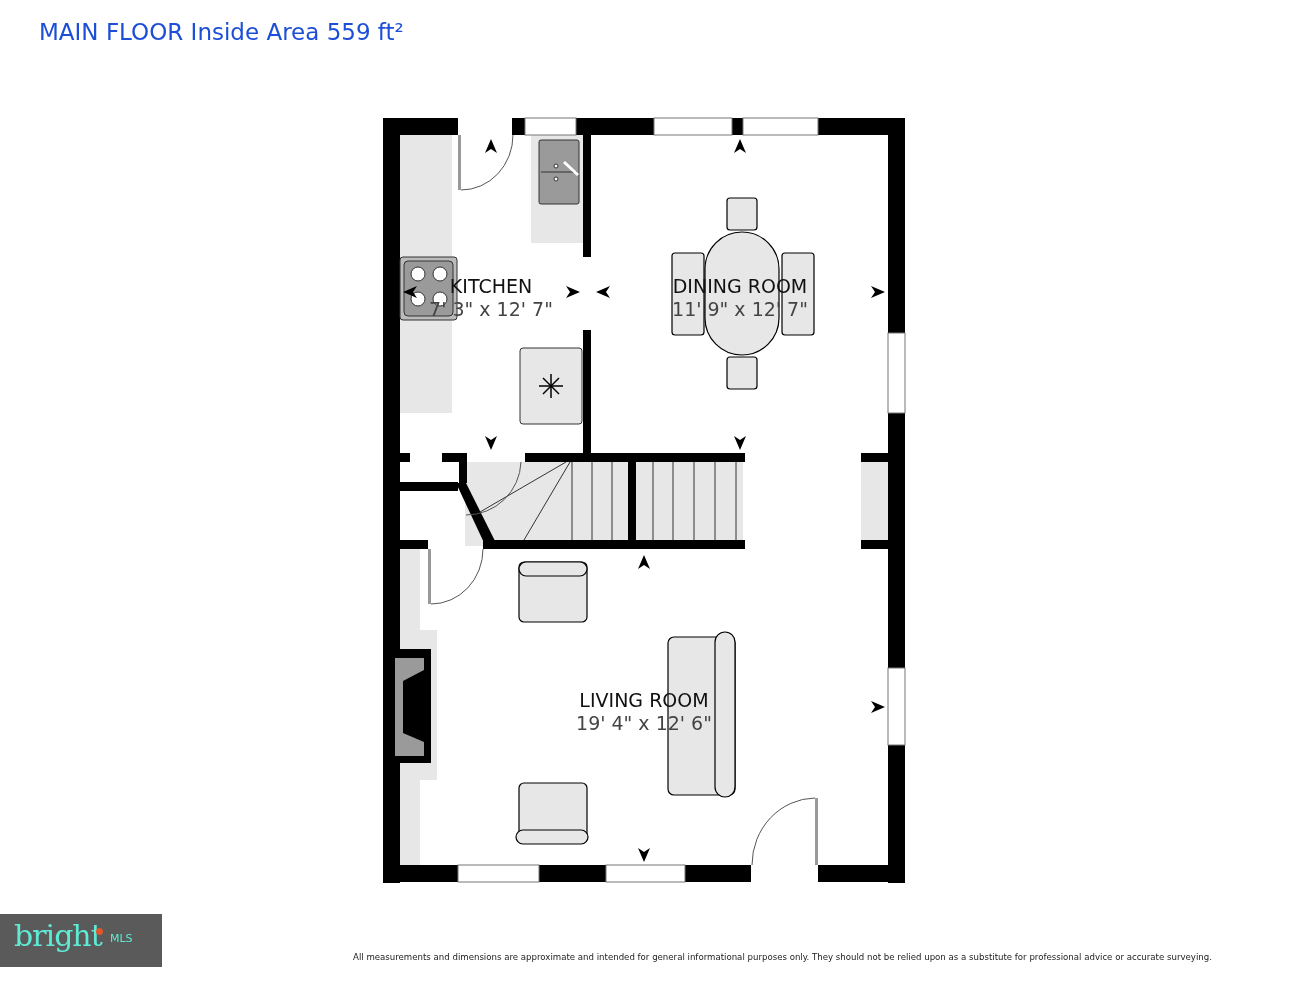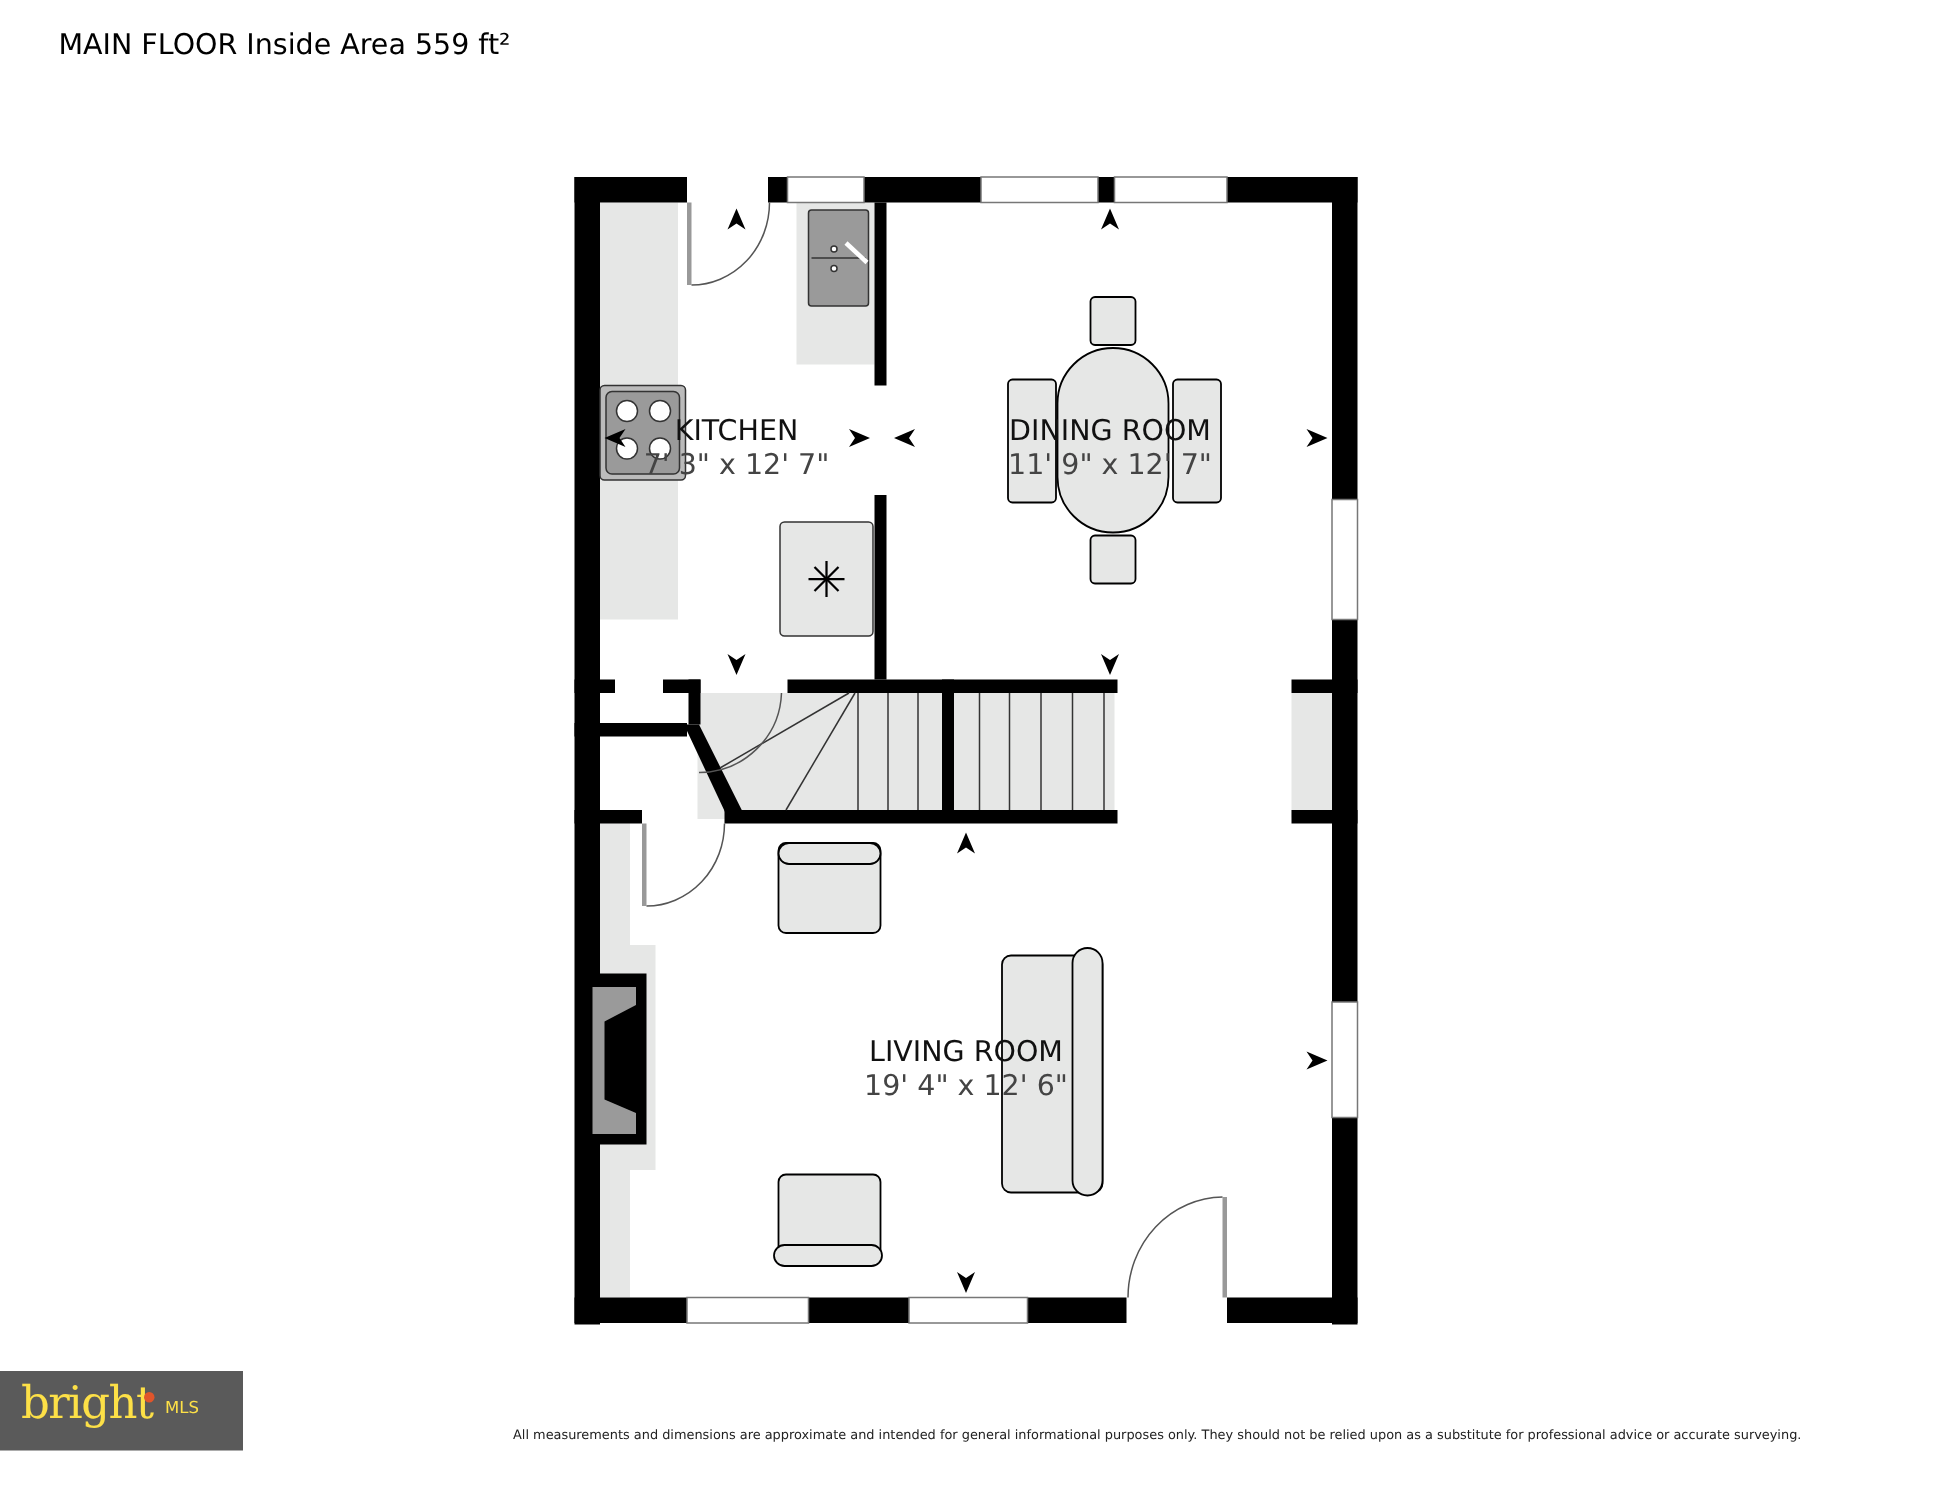--- a/index.html
+++ b/index.html
@@ -1,22 +1,22 @@
 <!DOCTYPE html>
 <html><head>
 <meta charset="utf-8">
 <style>
   html, body { margin:0; padding:0; background:#fff; }
   body { width:1294px; height:1000px; position:relative; overflow:hidden; font-family:"DejaVu Sans", sans-serif; }
-  .title { position:absolute; left:39px; top:19px; font-size:19px; color:#000000; }
+  .title { position:absolute; left:39px; top:19px; font-size:23px; color:#1d4ed8; }
   .plan { position:absolute; left:0; top:0; }
   .room-label { font-family:"DejaVu Sans", sans-serif; font-size:19px; fill:#111; text-anchor:middle; }
   .room-dim { font-family:"DejaVu Sans", sans-serif; font-size:19px; fill:#444; text-anchor:middle; }
-  .disclaimer { position:absolute; left:342px; top:952px; font-size:8.6px; color:#222; white-space:nowrap; }
-  .logo { position:absolute; left:0; top:914px; width:162px; height:53px; background:#5a5a5a; color:#fde047; }
+  .disclaimer { position:absolute; left:353px; top:952px; font-size:8.6px; color:#222; white-space:nowrap; }
+  .logo { position:absolute; left:0; top:914px; width:162px; height:53px; background:#5a5a5a; color:#5eead4; }
   .logo-bright { position:absolute; left:14px; top:4px; font-family:"DejaVu Serif", serif; font-size:30px; letter-spacing:-1px; }
   .logo-dot { position:absolute; left:96px; top:14px; width:7px; height:7px; border-radius:50%; background:#e0552b; }
   .logo-mls { position:absolute; left:110px; top:18px; font-size:11px; }
 </style>
 </head>
 <body>
 
 <div class="title">MAIN FLOOR Inside Area 559 ft²</div>
 
 <svg class="plan" width="1294" height="1000" viewBox="0 0 1294 1000">

